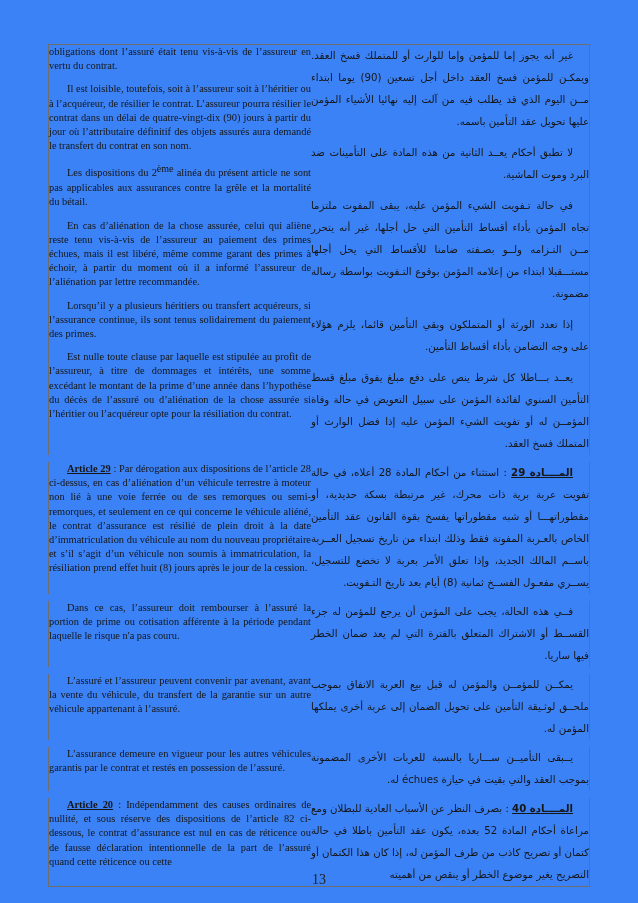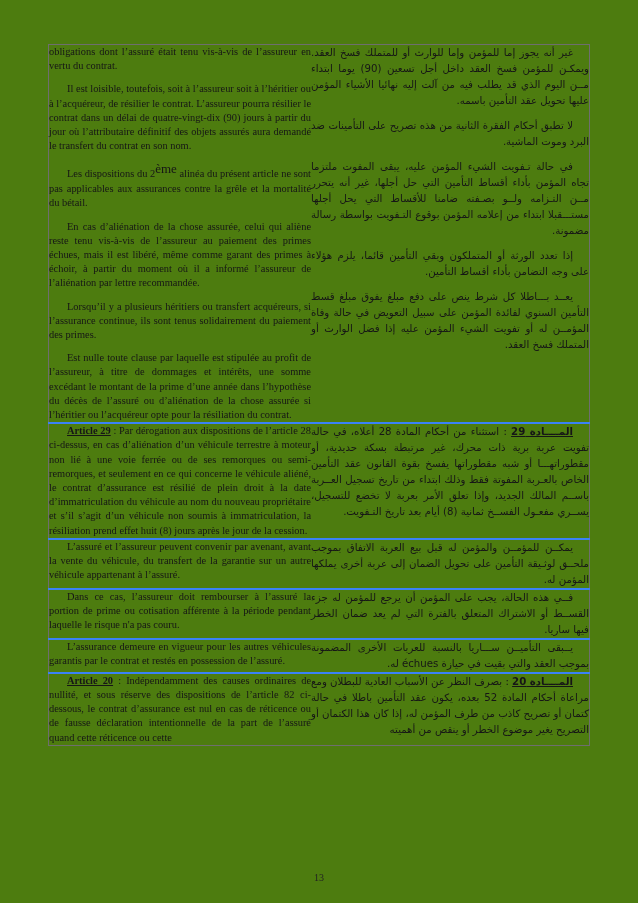--- a/index.html
+++ b/index.html
@@ -14,21 +14,21 @@
     font-family: "Liberation Serif", "DejaVu Serif", serif;
     color: #1a1a1a;
     overflow: hidden;
   }
 
   .page {
     position: absolute;
     left: 0; top: 0;
     width: 638px;
     height: 903px;
-    background: #4d7c0f;
+    background: #3b82f6;
   }
 
   .doc-table {
     position: absolute;
     left: 48px;
     top: 44px;
     width: 542px;
     border-collapse: collapse;
     table-layout: fixed;
   }
@@ -41,21 +41,21 @@
 
   
   .doc-table {
     border-left: 1px solid #6e6e6e;
     border-right: 1px solid #6e6e6e;
     border-top: 1px solid #6e6e6e;
     border-bottom: 1px solid #6e6e6e;
   }
 
   .row-sep > td {
-    border-top: 2px solid #3b82f6;
+    border-top: 7px solid #3b82f6;
   }
 
   .cell-fr {
     width: 262px;
     border-right: 1px solid #7a7a7a;
     padding: 4px 8px 6px 8px;
   }
   .cell-ar {
     width: 278px;
     padding: 4px 8px 6px 8px;
@@ -72,47 +72,47 @@
     text-indent: 18px;
     hyphens: none;
   }
   .fr-text:last-child { margin-bottom: 0; }
   .fr-text.noindent { text-indent: 0; }
 
   .ar-text {
     direction: rtl;
     font-family: "DejaVu Sans", "Liberation Sans", sans-serif;
     font-size: 10.2px;
-    line-height: 16px;
+    line-height: 22px;
     text-align: justify;
     color: #161616;
     margin: 0 0 9px 0;
     text-indent: 16px;
     unicode-bidi: embed;
   }
   .ar-text:last-child { margin-bottom: 0; }
 
   .art-label {
     font-weight: bold;
     text-decoration: underline;
   }
 
   .sup {
-    font-size: 13px;
+    font-size: 10px;
     vertical-align: super;
   }
 
   .page-number {
     position: absolute;
     left: 0;
     top: 872px;
     width: 638px;
     text-align: center;
     font-family: "Liberation Serif", "DejaVu Serif", serif;
-    font-size: 10px;
+    font-size: 14px;
     color: #222;
   }
 
   
   .page { filter: none; }
 </style>
 </head>
 <body>
 
 <div class="page">
@@ -124,69 +124,69 @@
         <td class="cell-fr">
           <p class="fr-text noindent">obligations dont l’assuré était tenu vis-à-vis de l’assureur en vertu du contrat.</p>
           <p class="fr-text">Il est loisible, toutefois, soit à l’assureur soit à l’héritier ou à l’acquéreur, de résilier le contrat. L’assureur pourra résilier le contrat dans un délai de quatre-vingt-dix (90) jours à partir du jour où l’attributaire définitif des objets assurés aura demandé le transfert du contrat en son nom.</p>
           <p class="fr-text"><span>Les dispositions du 2</span><span class="sup">ème</span><span> alinéa du présent article ne sont pas applicables aux assurances contre la grêle et la mortalité du bétail.</span></p>
           <p class="fr-text">En cas d’aliénation de la chose assurée, celui qui aliène reste tenu vis-à-vis de l’assureur au paiement des primes échues, mais il est libéré, même comme garant des primes à échoir, à partir du moment où il a informé l’assureur de l’aliénation par lettre recommandée.</p>
           <p class="fr-text">Lorsqu’il y a plusieurs héritiers ou transfert acquéreurs, si l’assurance continue, ils sont tenus solidairement du paiement des primes.</p>
           <p class="fr-text">Est nulle toute clause par laquelle est stipulée au profit de l’assureur, à titre de dommages et intérêts, une somme excédant le montant de la prime d’une année dans l’hypothèse du décès de l’assuré ou d’aliénation de la chose assurée si l’héritier ou l’acquéreur opte pour la résiliation du contrat.</p>
         </td>
         <td class="cell-ar">
           <p class="ar-text">غير أنه يجوز إما للمؤمن وإما للوارث أو للمتملك فسخ العقد. ويمكـن للمؤمن فسخ العقد داخل أجل تسعين (90) يوما ابتداء مــن اليوم الذي قد يطلب فيه من آلت إليه نهائيا الأشياء المؤمن عليها تحويل عقد التأمين باسمه.</p>
-          <p class="ar-text">لا تطبق أحكام الفقرة الثانية من هذه تصريح على التأمينات ضد البرد وموت الماشية.</p>
+          <p class="ar-text">لا تطبق أحكام يعــد الثانية من هذه المادة على التأمينات ضد البرد وموت الماشية.</p>
           <p class="ar-text">في حالة تـفويت الشيء المؤمن عليه، يبقى المفوت ملتزما تجاه المؤمن بأداء أقساط التأمين التي حل أجلها، غير أنه يتحرر مــن التـزامه ولــو بصـفته ضامنا للأقساط التي يحل أجلها مستـــقبلا ابتداء من إعلامه المؤمن بوقوع التـفويت بواسطة رسالة مضمونة.</p>
           <p class="ar-text">إذا تعدد الورثة أو المتملكون وبقي التأمين قائما، يلزم هؤلاء على وجه التضامن بأداء أقساط التأمين.</p>
           <p class="ar-text">يعــد بـــاطلا كل شرط ينص على دفع مبلغ يفوق مبلغ قسط التأمين السنوي لفائدة المؤمن على سبيل التعويض في حالة وفاة المؤمــن له أو تفويت الشيء المؤمن عليه إذا فضل الوارث أو المتملك فسخ العقد.</p>
         </td>
       </tr>
 
       <tr class="row-sep">
         <td class="cell-fr">
           <p class="fr-text"><span class="art-label">Article 29</span><span> : Par dérogation aux dispositions de l’article 28 ci-dessus, en cas d’aliénation d’un véhicule terrestre à moteur non lié à une voie ferrée ou de ses remorques ou semi-remorques, et seulement en ce qui concerne le véhicule aliéné, le contrat d’assurance est résilié de plein droit à la date d’immatriculation du véhicule au nom du nouveau propriétaire et s’il s’agit d’un véhicule non soumis à immatriculation, la résiliation prend effet huit (8) jours après le jour de la cession.</span></p>
         </td>
         <td class="cell-ar">
           <p class="ar-text"><span class="art-label">المــــادة 29</span><span> : استثناء من أحكام المادة 28 أعلاه، في حالة تفويت عربة برية ذات محرك، غير مرتبطة بسكة حديدية، أو مقطوراتهـــا أو شبه مقطوراتها يفسخ بقوة القانون عقد التأمين الخاص بالعـربة المفوتة فقط وذلك ابتداء من تاريخ تسجيل العــربة باســم المالك الجديد، وإذا تعلق الأمر بعربة لا تخضع للتسجيل، يســري مفعـول الفســخ ثمانية (8) أيام بعد تاريخ التـفويت.</span></p>
         </td>
       </tr>
 
       <tr class="row-sep">
         <td class="cell-fr">
-          <p class="fr-text">L’assuré et l’assureur peuvent convenir par avenant, avant la vente du véhicule, du transfert de la garantie sur un autre véhicule appartenant à l’assuré.</p>
+          <p class="fr-text">Dans ce cas, l’assureur doit rembourser à l’assuré la portion de prime ou cotisation afférente à la période pendant laquelle le risque n'a pas couru.</p>
         </td>
         <td class="cell-ar">
-          <p class="ar-text">يمكــن للمؤمــن والمؤمن له قبل بيع العربة الاتفاق بموجب ملحــق لوثـيقة التأمين على تحويل الضمان إلى عربة أخرى يملكها المؤمن له.</p>
+          <p class="ar-text">فــي هذه الحالة، يجب على المؤمن أن يرجع للمؤمن له جزء القســط أو الاشتراك المتعلق بالفترة التي لم يعد ضمان الخطر فيها ساريا.</p>
         </td>
       </tr>
 
       <tr class="row-sep">
         <td class="cell-fr">
-          <p class="fr-text">Dans ce cas, l’assureur doit rembourser à l’assuré la portion de prime ou cotisation afférente à la période pendant laquelle le risque n'a pas couru.</p>
+          <p class="fr-text">L’assuré et l’assureur peuvent convenir par avenant, avant la vente du véhicule, du transfert de la garantie sur un autre véhicule appartenant à l’assuré.</p>
         </td>
         <td class="cell-ar">
-          <p class="ar-text">فــي هذه الحالة، يجب على المؤمن أن يرجع للمؤمن له جزء القســط أو الاشتراك المتعلق بالفترة التي لم يعد ضمان الخطر فيها ساريا.</p>
+          <p class="ar-text">يمكــن للمؤمــن والمؤمن له قبل بيع العربة الاتفاق بموجب ملحــق لوثـيقة التأمين على تحويل الضمان إلى عربة أخرى يملكها المؤمن له.</p>
         </td>
       </tr>
 
       <tr class="row-sep">
         <td class="cell-fr">
           <p class="fr-text">L’assurance demeure en vigueur pour les autres véhicules garantis par le contrat et restés en possession de l’assuré.</p>
         </td>
         <td class="cell-ar">
           <p class="ar-text">يــبقى التأميــن ســـاريا بالنسبة للعربات الأخرى المضمونة بموجب العقد والتي بقيت في حيازة échues له.</p>
         </td>
       </tr>
 
       <tr class="row-sep">
         <td class="cell-fr">
           <p class="fr-text"><span class="art-label">Article 20</span><span> : Indépendamment des causes ordinaires de nullité, et sous réserve des dispositions de l’article 82 ci-dessous, le contrat d’assurance est nul en cas de réticence ou de fausse déclaration intentionnelle de la part de l’assuré quand cette réticence ou cette</span></p>
         </td>
         <td class="cell-ar">
-          <p class="ar-text"><span class="art-label">المــــادة 20</span><span> : بصرف النظر عن الأسباب العادية للبطلان ومع مراعاة أحكام المادة 52 بعده، يكون عقد التأمين باطلا في حالة كتمان أو تصريح كاذب من طرف المؤمن له، إذا كان هذا الكتمان أو التصريح يغير موضوع الخطر أو ينقص من أهميته</span></p>
+          <p class="ar-text"><span class="art-label">المــــادة 40</span><span> : بصرف النظر عن الأسباب العادية للبطلان ومع مراعاة أحكام المادة 52 بعده، يكون عقد التأمين باطلا في حالة كتمان أو تصريح كاذب من طرف المؤمن له، إذا كان هذا الكتمان أو التصريح يغير موضوع الخطر أو ينقص من أهميته</span></p>
         </td>
       </tr>
 
     </tbody>
   </table>
 
   <div class="page-number">13</div>
 
 </div>
 

